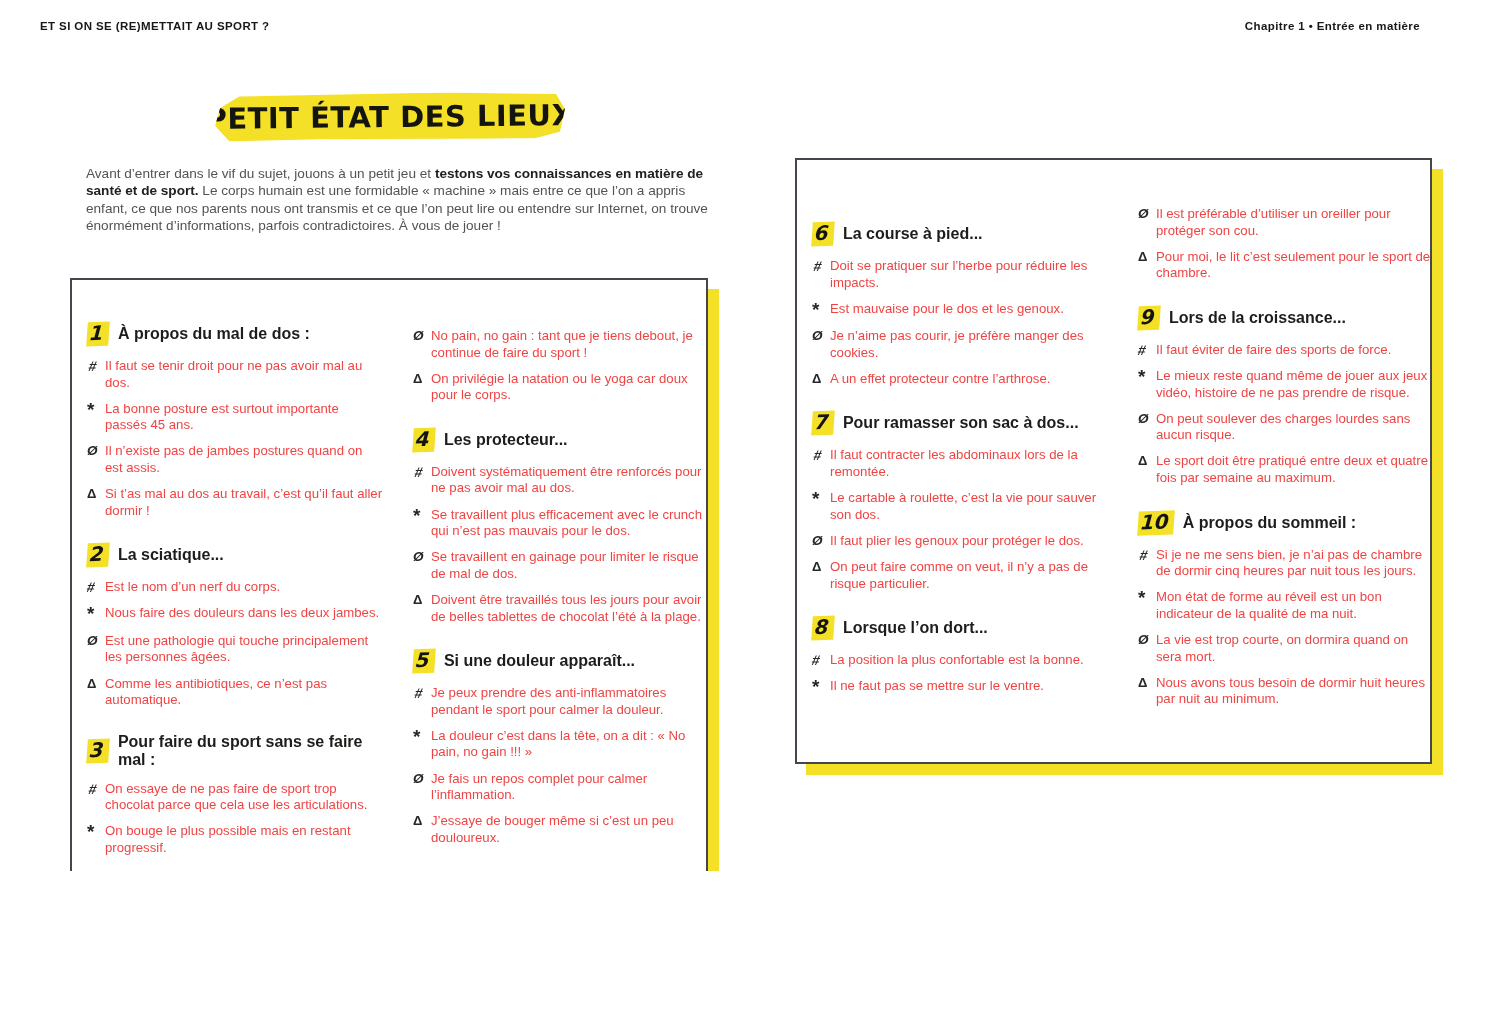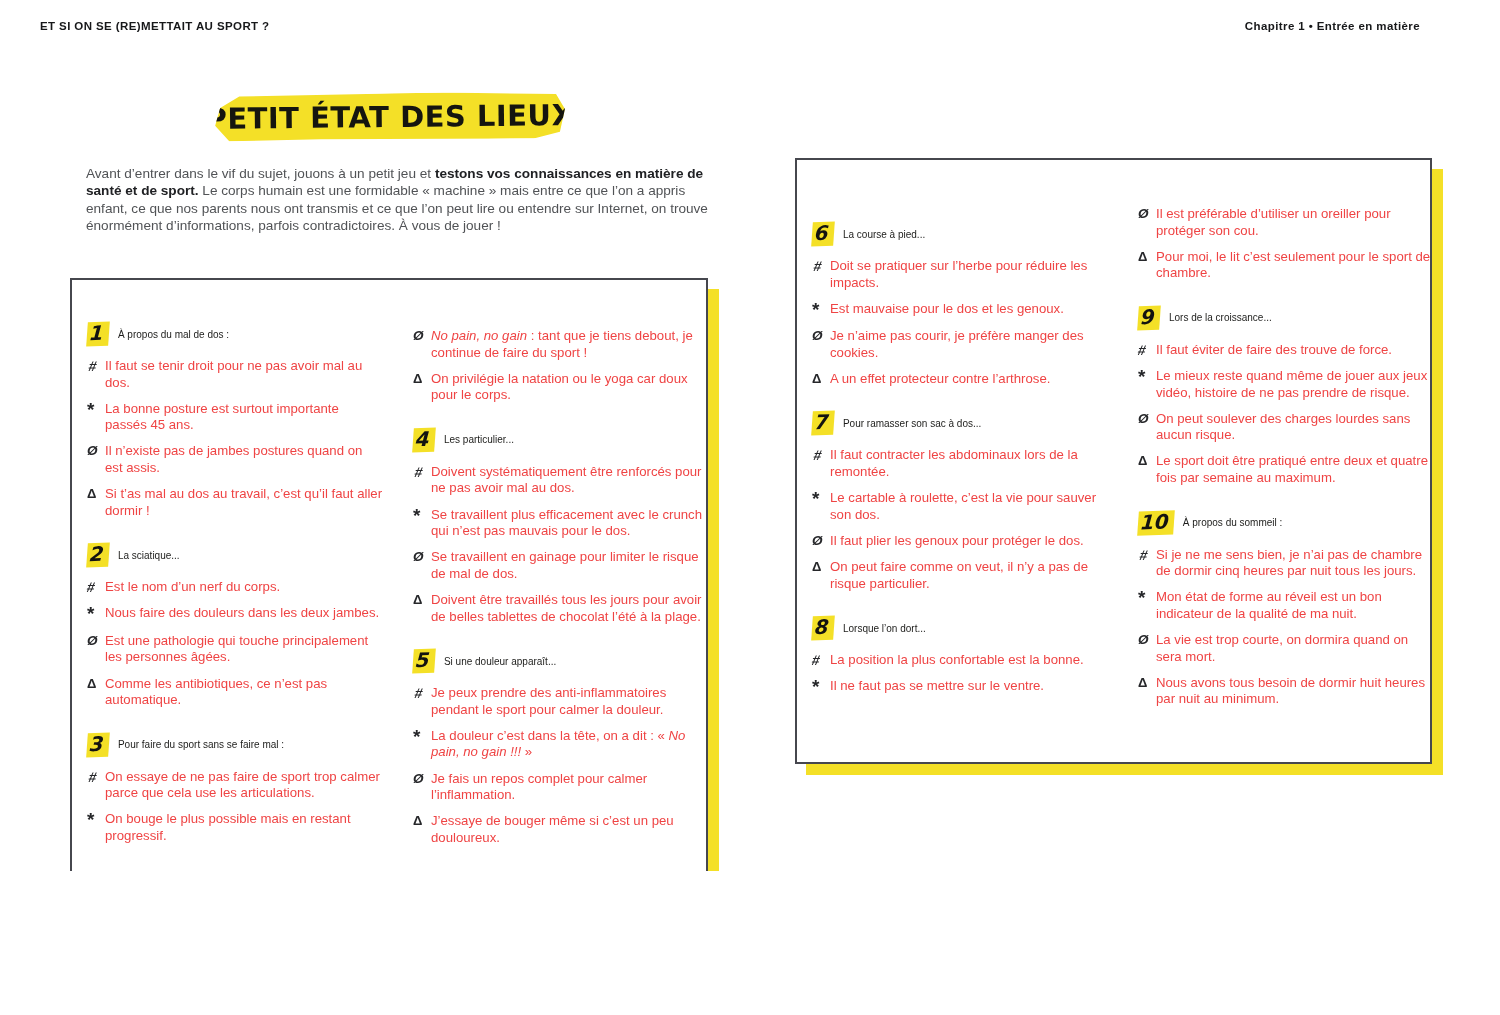--- a/index.html
+++ b/index.html
@@ -30,30 +30,30 @@
   .box-a .col:nth-of-type(2){left:341px;top:48px;width:298px;}
   .box-b .col:nth-of-type(1){left:15px;top:62px;width:294px;}
   .box-b .col:nth-of-type(2){left:341px;top:46px;width:298px;}
   
   .q-head{display:flex;align-items:center;margin:0 0 12px;}
   .col > .q-head:not(:first-child){margin-top:24px;}
   .q-num{display:inline-block;background:#f4e027;color:#131310;
       font-family:"DejaVu Sans",sans-serif;font-style:italic;font-weight:bold;
       font-size:20px;line-height:23px;padding:0 5px 1px 3px;margin-right:9px;
       transform:rotate(-2deg) skewX(-6deg);}
-  .q-title{font-weight:normal;font-size:10px;color:#1d1d1b;}
+  .q-title{font-weight:bold;font-size:16px;color:#1d1d1b;}
   
   .opt{display:flex;margin:0 0 9.5px;}
   .mk{flex:0 0 18px;width:18px;font-weight:bold;color:#26272a;font-size:14px;line-height:16.6px;}
   .mk-hash{transform:skewX(-12deg);}
   .mk-star{font-size:19px;line-height:18px;}
   .mk-no{font-style:italic;font-size:13.5px;}
   .mk-triangle{font-size:13px;}
   .opt-text{flex:1;font-size:13.2px;line-height:16.6px;color:#ef4444;}
-  .it{font-style:italic;}
+  .it{}
   
   .pagenum{position:absolute;background:#f4e027;color:#141410;font-weight:bold;
       font-family:"DejaVu Sans",sans-serif;font-size:14.5px;line-height:20px;
       padding:2px 10px 3px;transform:rotate(-2.5deg);
       clip-path:polygon(0 12%,96% 0,100% 90%,55% 100%,4% 96%);}
   .pn-l{left:17px;top:972px;}
   .pn-r{left:1441px;top:972px;}
 </style>
 </head>
 <body>
@@ -109,39 +109,39 @@
         <div class="opt">
           <span class="mk mk-triangle">Δ</span>
           <span class="opt-text"><span>Comme les antibiotiques, ce n’est pas automatique.</span></span>
         </div>
         <div class="q-head">
           <span class="q-num">3</span>
           <span class="q-title">Pour faire du sport sans se faire mal :</span>
         </div>
         <div class="opt">
           <span class="mk mk-hash">#</span>
-          <span class="opt-text"><span>On essaye de ne pas faire de sport trop calmer parce que cela use les articulations.</span></span>
+          <span class="opt-text"><span>On essaye de ne pas faire de sport trop chocolat parce que cela use les articulations.</span></span>
         </div>
         <div class="opt">
           <span class="mk mk-star">*</span>
           <span class="opt-text"><span>On bouge le plus possible mais en restant progressif.</span></span>
         </div>
       </div>
     <div class="col">
         <div class="opt">
           <span class="mk mk-no">Ø</span>
           <span class="opt-text"><span class="it">No pain, no gain</span><span> : tant que je tiens debout, je continue de faire du sport !</span></span>
         </div>
         <div class="opt">
           <span class="mk mk-triangle">Δ</span>
           <span class="opt-text"><span>On privilégie la natation ou le yoga car doux pour le corps.</span></span>
         </div>
         <div class="q-head">
           <span class="q-num">4</span>
-          <span class="q-title">Les particulier...</span>
+          <span class="q-title">Les protecteur...</span>
         </div>
         <div class="opt">
           <span class="mk mk-hash">#</span>
           <span class="opt-text"><span>Doivent systématiquement être renforcés pour ne pas avoir mal au dos.</span></span>
         </div>
         <div class="opt">
           <span class="mk mk-star">*</span>
           <span class="opt-text"><span>Se travaillent plus efficacement avec le crunch qui n’est pas mauvais pour le dos.</span></span>
         </div>
         <div class="opt">
@@ -238,21 +238,21 @@
         <div class="opt">
           <span class="mk mk-triangle">Δ</span>
           <span class="opt-text"><span>Pour moi, le lit c’est seulement pour le sport de chambre.</span></span>
         </div>
         <div class="q-head">
           <span class="q-num">9</span>
           <span class="q-title">Lors de la croissance...</span>
         </div>
         <div class="opt">
           <span class="mk mk-hash">#</span>
-          <span class="opt-text"><span>Il faut éviter de faire des trouve de force.</span></span>
+          <span class="opt-text"><span>Il faut éviter de faire des sports de force.</span></span>
         </div>
         <div class="opt">
           <span class="mk mk-star">*</span>
           <span class="opt-text"><span>Le mieux reste quand même de jouer aux jeux vidéo, histoire de ne pas prendre de risque.</span></span>
         </div>
         <div class="opt">
           <span class="mk mk-no">Ø</span>
           <span class="opt-text"><span>On peut soulever des charges lourdes sans aucun risque.</span></span>
         </div>
         <div class="opt">

